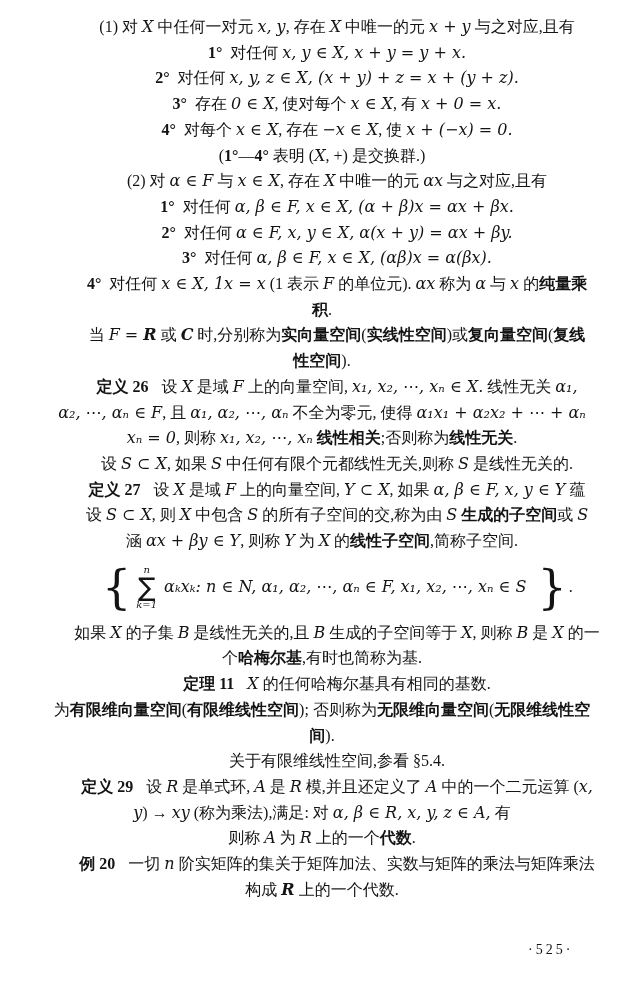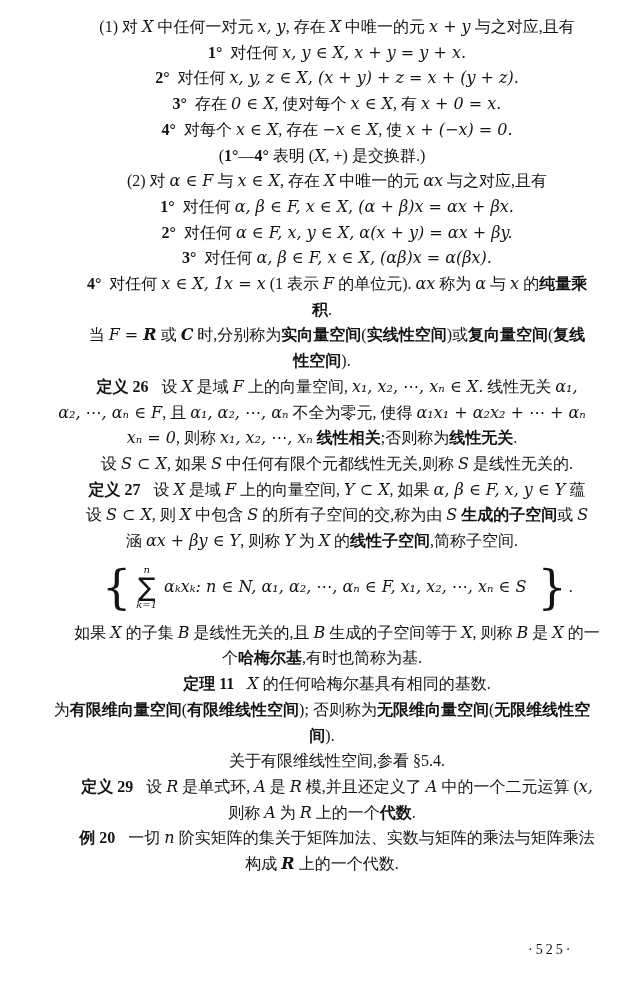--- a/index.html
+++ b/index.html
@@ -64,18 +64,19 @@
         <span class="brace">}</span>
         <span class="fper">.</span>
       </div>
       <div class="line ind"><span class="s-n">如果 </span><span class="s-m">X</span><span class="s-n"> 的子集 </span><span class="s-m">B</span><span class="s-n"> 是线性无关的,且 </span><span class="s-m">B</span><span class="s-n"> 生成的子空间等于 </span><span class="s-m">X</span><span class="s-n">, 则称 </span><span class="s-m">B</span><span class="s-n"> 是 </span><span class="s-m">X</span><span class="s-n"> 的一</span></div>
       <div class="line"><span class="s-n">个</span><span class="s-b">哈梅尔基</span><span class="s-n">,有时也简称为基.</span></div>
       <div class="line ind"><span class="s-hd">定理 11</span><span class="s-m">X</span><span class="s-n"> 的任何哈梅尔基具有相同的基数.</span></div>
       <div class="line"><span class="s-n">为</span><span class="s-b">有限维向量空间</span><span class="s-n">(</span><span class="s-b">有限维线性空间</span><span class="s-n">); 否则称为</span><span class="s-b">无限维向量空间</span><span class="s-n">(</span><span class="s-b">无限维线性空</span></div>
       <div class="line"><span class="s-b">间</span><span class="s-n">).</span></div>
       <div class="line ind"><span class="s-n">关于有限维线性空间,参看 §5.4.</span></div>
       <div class="line ind"><span class="s-hd">定义 29</span><span class="s-n">设 </span><span class="s-m">R</span><span class="s-n"> 是单式环, </span><span class="s-m">A</span><span class="s-n"> 是 </span><span class="s-m">R</span><span class="s-n"> 模,并且还定义了 </span><span class="s-m">A</span><span class="s-n"> 中的一个二元运算 (</span><span class="s-m">x,</span></div>
+      <div class="line"><span class="s-m">y</span><span class="s-n">) → </span><span class="s-m">xy</span><span class="s-n"> (称为乘法),满足: 对 </span><span class="s-m">α, β ∈ R, x, y, z ∈ A,</span><span class="s-n"> 有</span></div>
       <div class="line"><span class="s-n">则称 </span><span class="s-m">A</span><span class="s-n"> 为 </span><span class="s-m">R</span><span class="s-n"> 上的一个</span><span class="s-b">代数</span><span class="s-n">.</span></div>
       <div class="line ind"><span class="s-hd">例 20</span><span class="s-n">一切 </span><span class="s-m">n</span><span class="s-n"> 阶实矩阵的集关于矩阵加法、实数与矩阵的乘法与矩阵乘法</span></div>
       <div class="line"><span class="s-n">构成 </span><span class="s-mb">R</span><span class="s-n"> 上的一个代数.</span></div>
     </div>
   <div class="page-num">·525·</div>
 </div>
 
 </body></html>

